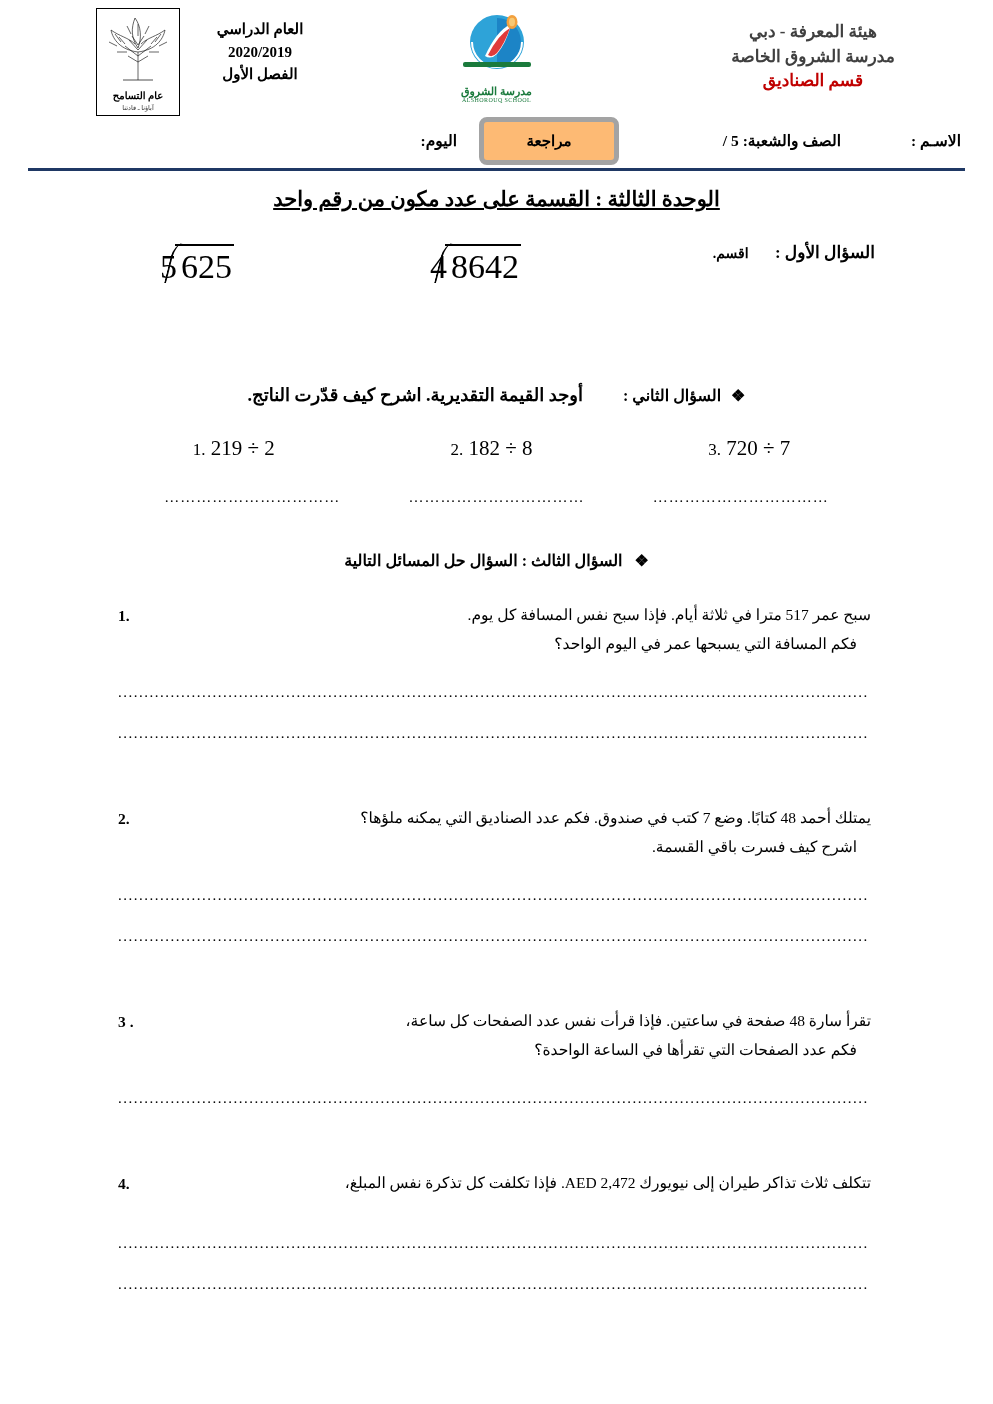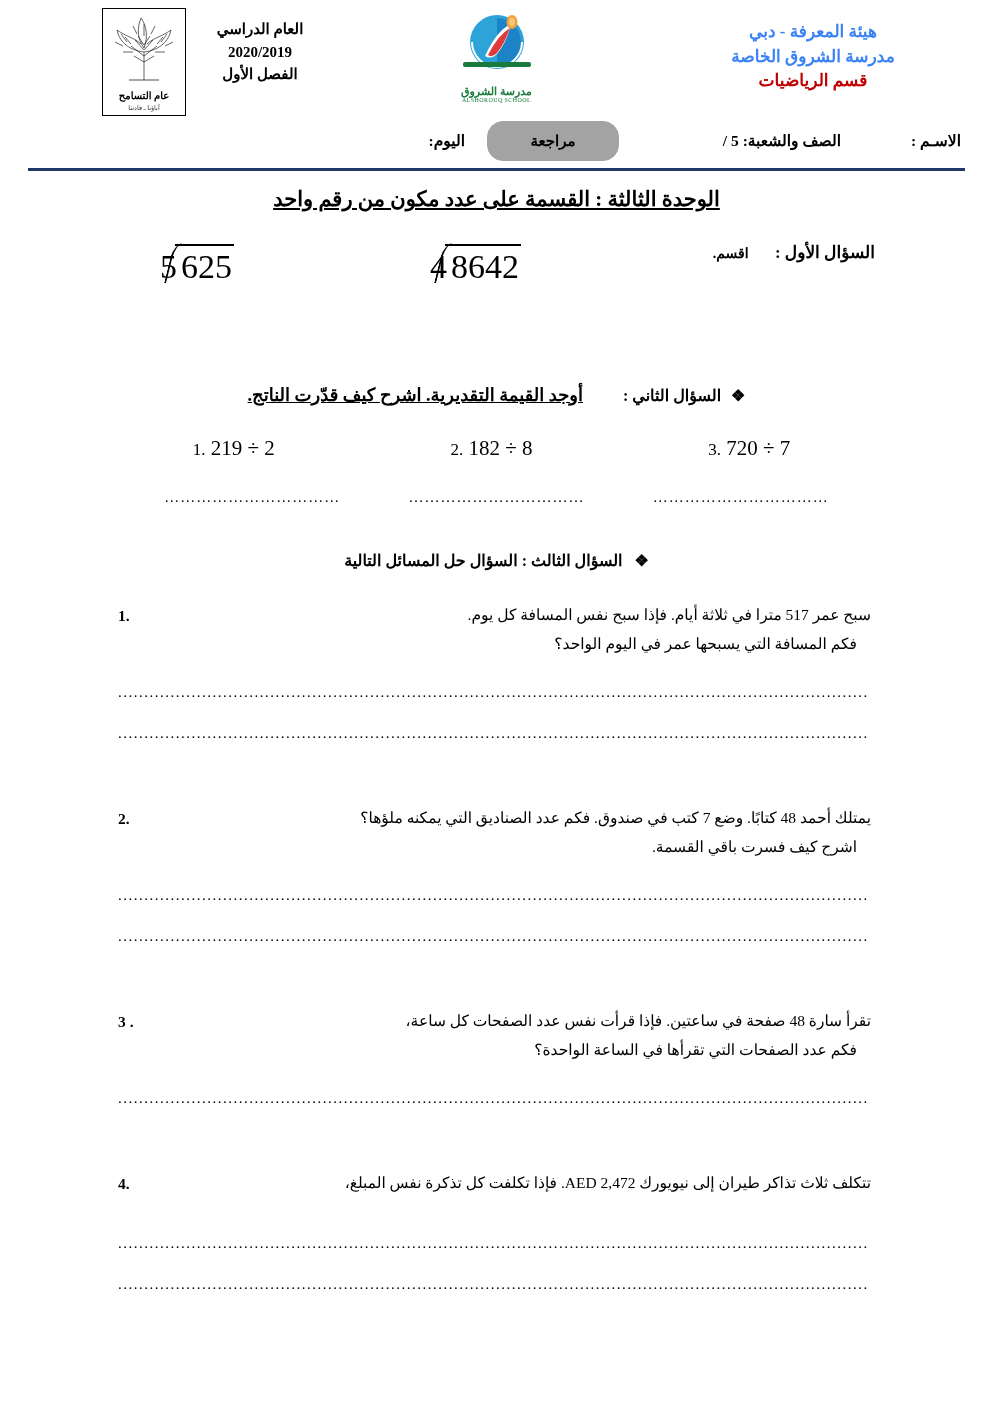--- a/index.html
+++ b/index.html
@@ -34,21 +34,21 @@
     box-sizing: border-box;
   }
   .hdr-right {
     width: 300px;
     text-align: center;
     font-weight: bold;
     font-size: 17px;
     line-height: 1.45;
     padding-top: 12px;
   }
-  .hdr-right .line1, .hdr-right .line2 { color: #3b82f6; }
+  .hdr-right .line1, .hdr-right .line2 { color: #404040; }
   .hdr-right .dept { color: #c00000; font-size: 17px; }
 
   .hdr-mid {
     flex: 1;
     display: flex;
     justify-content: center;
     align-items: flex-start;
     padding-top: 4px;
   }
   .school-logo {
@@ -85,21 +85,21 @@
     letter-spacing: 0.4px;
     line-height: 1.2;
   }
 
   .hdr-left {
     width: 300px;
     display: flex;
     flex-direction: row;
     justify-content: flex-start;
     align-items: flex-start;
-    gap: 4px;
+    gap: 10px;
   }
   .year-block {
     text-align: center;
     font-weight: bold;
     font-size: 15px;
     line-height: 1.5;
     padding-top: 10px;
     width: 140px;
   }
   .tolerance-box {
@@ -146,23 +146,23 @@
     font-weight: bold;
     font-size: 15.5px;
     gap: 0;
   }
   .inforow .cell { white-space: nowrap; }
   .info-name { width: 120px; text-align: right; }
   .info-grade { width: 200px; text-align: right; }
   .review-badge {
     width: 130px;
     height: 38px;
-    border: 1px solid #a3a3a3;
-    border-radius: 16px;
-    background: #a3a3a3;
+    border: 5px solid #a3a3a3;
+    border-radius: 8px;
+    background: #fdba74;
     display: flex;
     align-items: center;
     justify-content: center;
     font-size: 15px;
     font-weight: bold;
     margin: 0 22px;
   }
   .info-day { width: 120px; text-align: right; }
   .info-date { flex: 1; text-align: right; }
 
@@ -236,21 +236,20 @@
     font-weight: bold;
     position: relative;
   }
   .q2-head .bullet { color: #000; margin-left: 6px; }
   .q2-head .label { font-weight: bold; }
   .q2-head .prompt {
     font-weight: bold;
     font-size: 18px;
     margin-right: 36px;
     letter-spacing: 0px;
-    text-decoration: underline;
   }
   .q2-items {
     display: flex;
     flex-direction: row;
     justify-content: space-around;
     align-items: center;
     margin-top: 30px;
     padding: 0 110px;
     font-size: 21px;
     direction: rtl;
@@ -322,21 +321,21 @@
 </head>
 <body>
 
 <div class="page">
 
   <div class="header">
 
     <div class="hdr-right">
       <div class="line1">هيئة المعرفة - دبي</div>
       <div class="line2">مدرسة الشروق الخاصة</div>
-      <div class="dept">قسم الرياضيات</div>
+      <div class="dept">قسم الصناديق</div>
     </div>
 
     <div class="hdr-mid">
       <div class="school-logo">
         <svg class="emblem" viewBox="0 0 84 62">
           <circle cx="42" cy="30" r="27" fill="#2ea3d8"></circle>
           <path d="M42 6 a24 24 0 0 1 0 48 z" fill="#1c84c6"></path>
           <path d="M30 44 q12 -26 26 -32 q-4 18 -14 30 q-6 6 -12 2 z" fill="#ffffff"></path>
           <path d="M33 43 q10 -20 22 -27 q-5 15 -13 25 q-5 5 -9 2 z" fill="#e03a3a"></path>
           <ellipse cx="57" cy="10" rx="5.5" ry="7" fill="#f2a03d"></ellipse>

